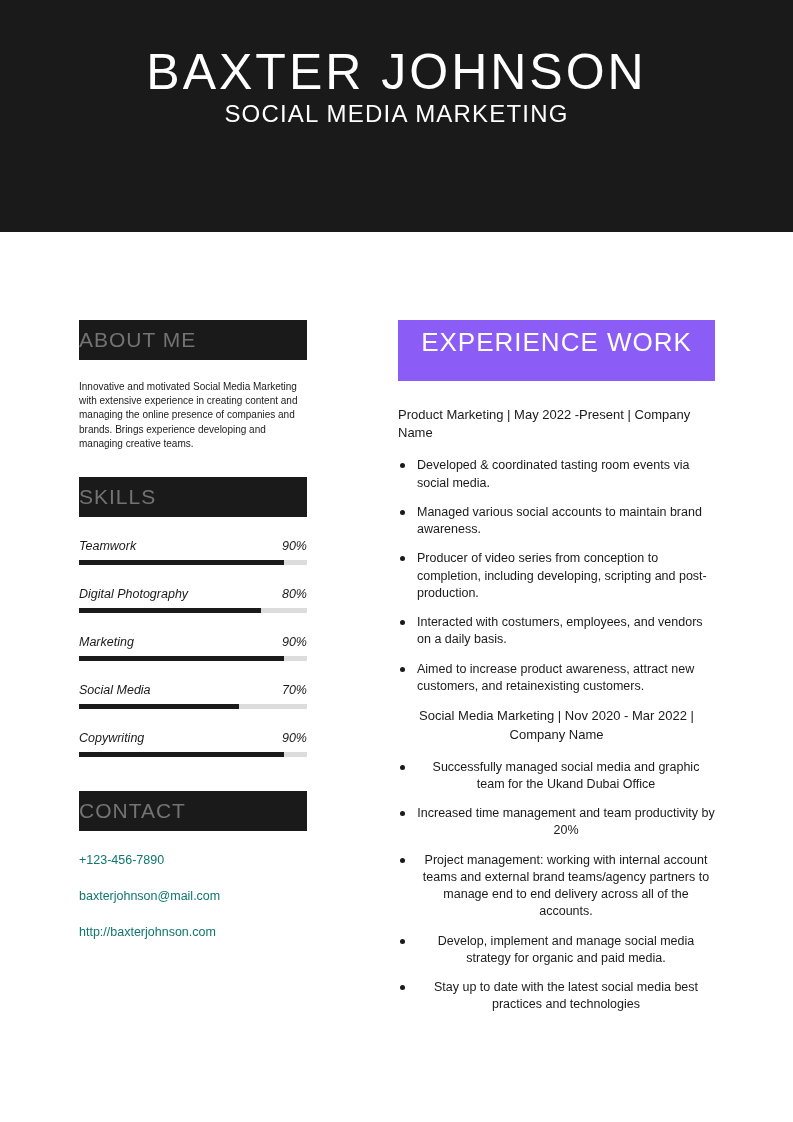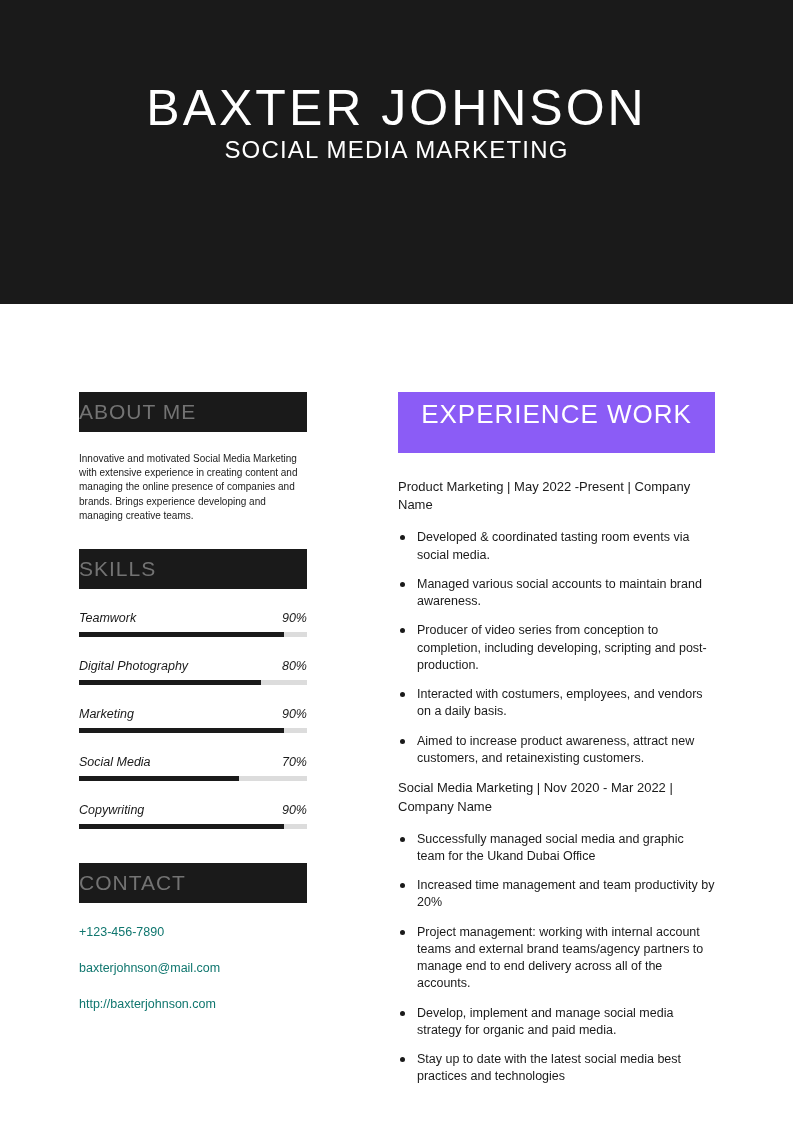--- a/index.html
+++ b/index.html
@@ -12,21 +12,21 @@
     height: 1122px;
     font-family: "Liberation Sans", sans-serif;
     color: #1a1a1a;
     position: relative;
     overflow: hidden;
   }
 
   
   .header {
     background: #1a1a1a;
-    height: 304px;
+    height: 232px;
     display: flex;
     flex-direction: column;
     align-items: center;
     justify-content: center;
     box-sizing: border-box;
     padding-bottom: 60px;
   }
   .header-name {
     color: #ffffff;
     font-size: 50px;
@@ -150,21 +150,21 @@
   .bullets li:before {
     content: "";
     position: absolute;
     left: 2px;
     top: 6px;
     width: 5px;
     height: 5px;
     border-radius: 50%;
     background: #1a1a1a;
   }
-  .job-2 { margin-top: 12px; }
+  .job-2 { margin-top: 12px; text-align: center; }
 </style>
 </head>
 <body>
 
 <div class="header">
   <div class="header-name">BAXTER JOHNSON</div>
   <div class="header-role">SOCIAL MEDIA MARKETING</div>
 </div>
 
 <div class="content">

